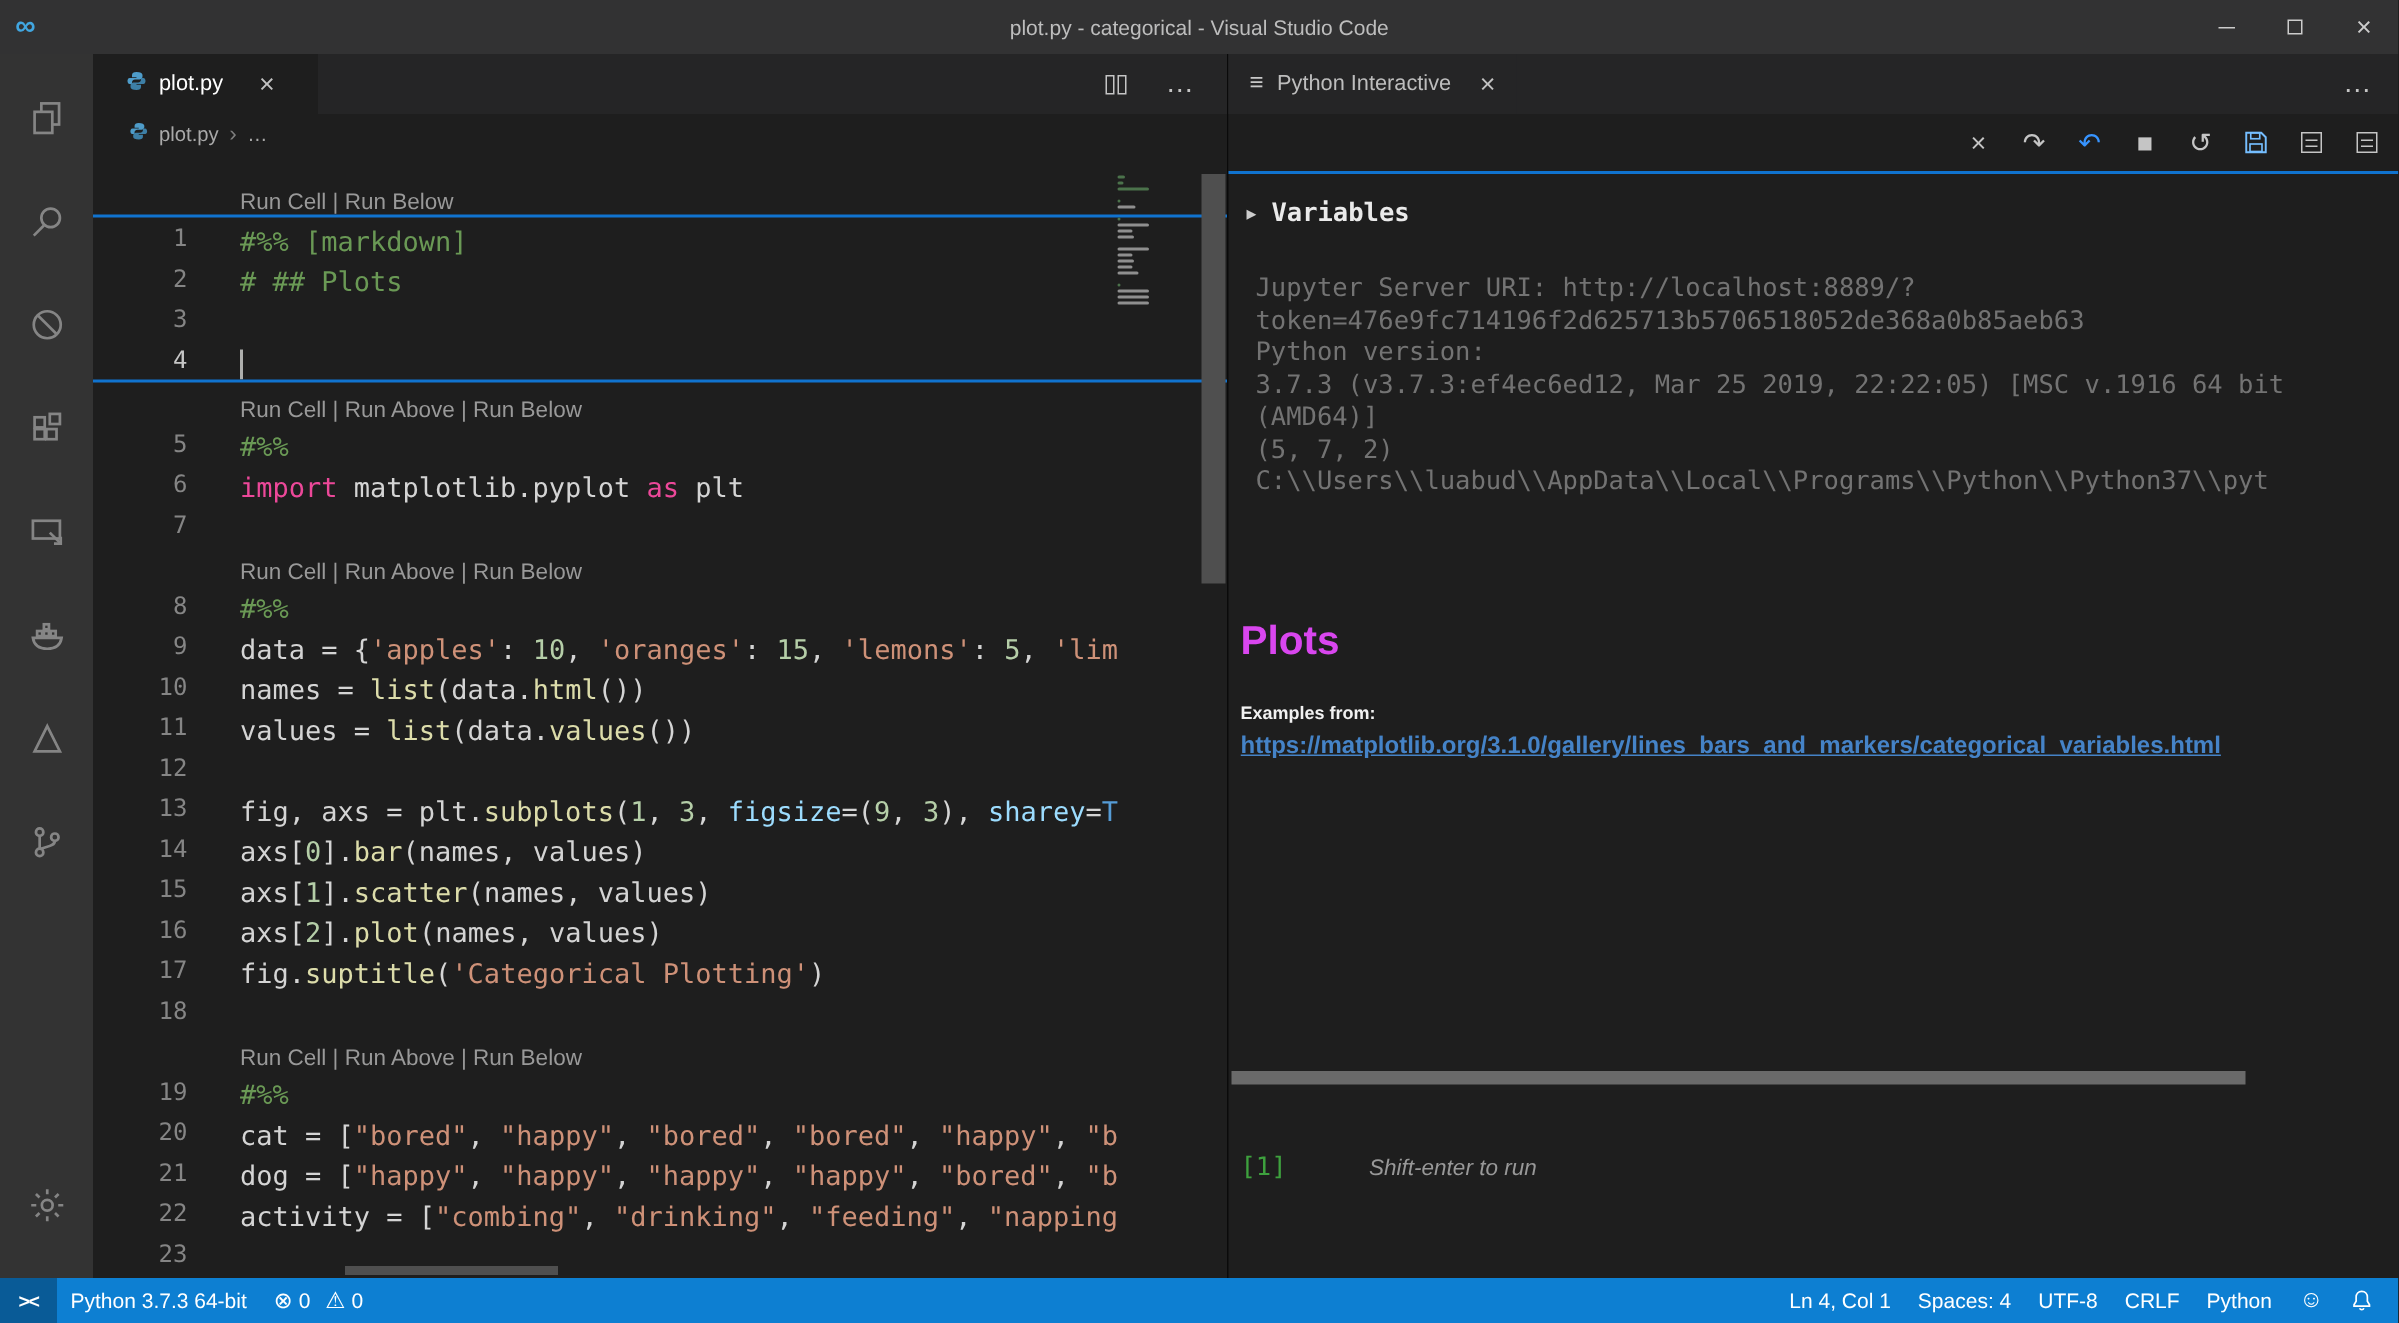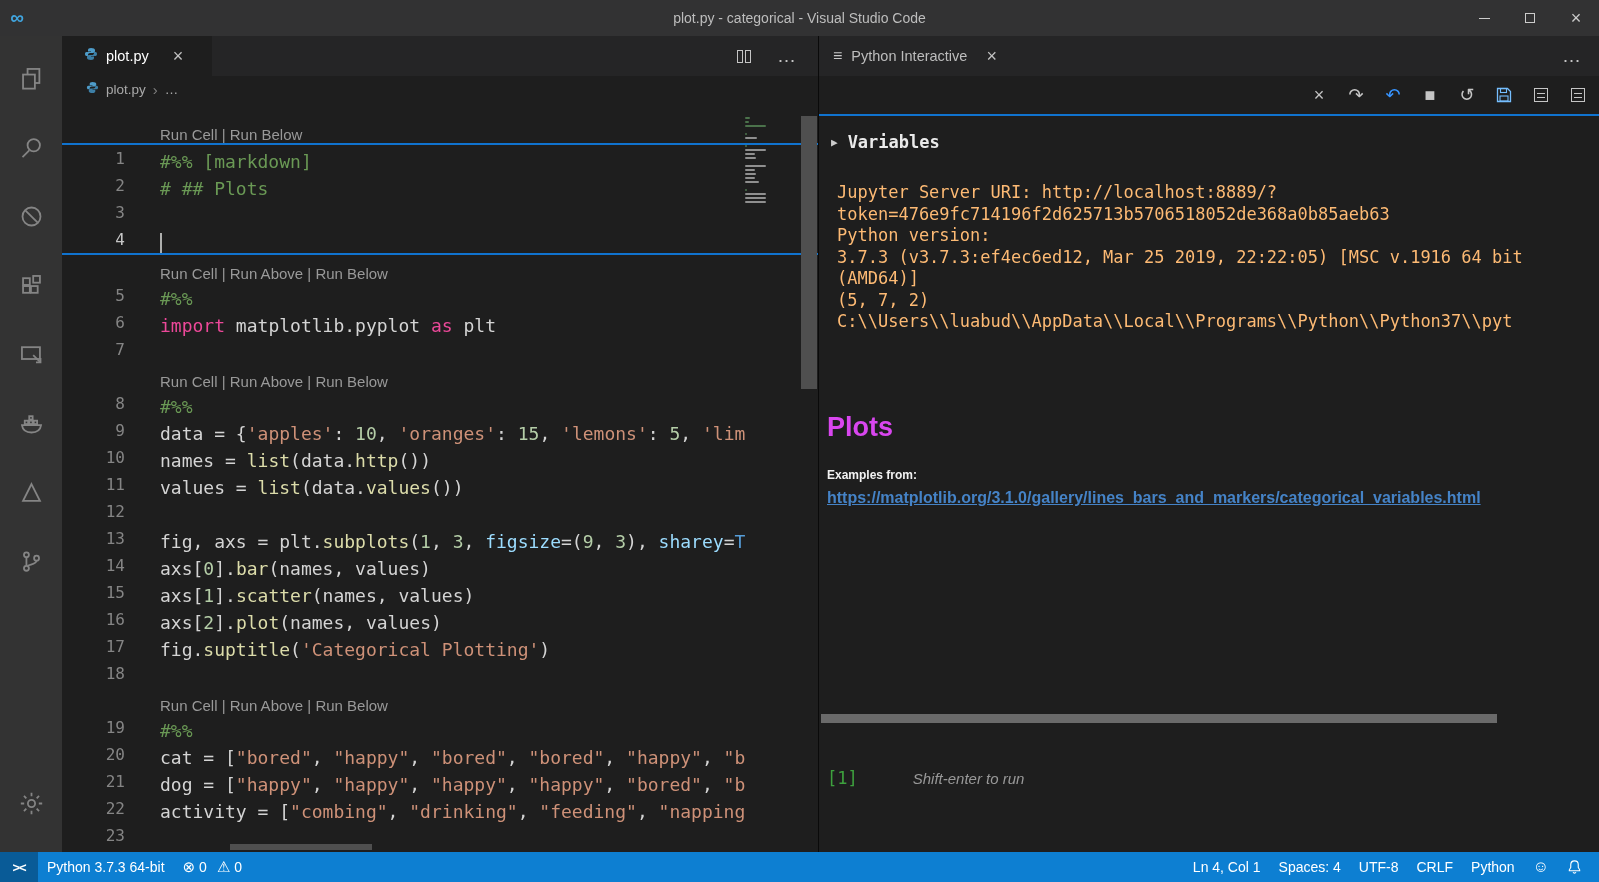--- a/index.html
+++ b/index.html
@@ -79,21 +79,21 @@
   .ptb-icon.blue{color:#3794ff;}
   .fold-icon{width:14px;height:14px;border:1px solid #c5c5c5;position:relative;}
   .fold-icon::before{content:"";position:absolute;left:2px;right:2px;top:4px;height:1px;background:#c5c5c5;}
   .fold-icon::after{content:"";position:absolute;left:2px;right:2px;top:8px;height:1px;background:#c5c5c5;}
 
   .panel-content{position:relative;flex:1;overflow:hidden;}
   .variables-header{position:absolute;top:16px;left:12px;display:flex;align-items:center;gap:10px;
                     font-family:"DejaVu Sans Mono",monospace;font-size:17px;font-weight:bold;color:#eaeaea;}
   .var-chev{font-size:11px;color:#cccccc;}
   .output{position:absolute;top:66px;left:18px;right:0;font-family:"DejaVu Sans Mono",monospace;
-          font-size:17px;line-height:21.5px;color:#fdba74;white-space:pre;overflow:hidden;}
+          font-size:17px;line-height:21.5px;color:#737373;white-space:pre;overflow:hidden;}
   .plots-heading{position:absolute;top:296px;left:8px;font-size:27px;font-weight:bold;color:#d946ef;}
   .examples-label{position:absolute;top:352px;left:8px;font-size:12px;font-weight:bold;color:#f2f2f2;}
   .examples-link{position:absolute;top:373px;left:8px;right:2px;font-size:16px;font-weight:bold;
                  color:#4583c7;text-decoration:underline;white-space:nowrap;overflow:hidden;}
   .panel-hbar{position:absolute;top:598px;left:2px;width:676px;height:9px;background:#6a6a6a;}
   .prompt-row{position:absolute;top:652px;left:8px;display:flex;align-items:center;}
   .cell-num{font-family:"DejaVu Sans Mono",monospace;font-size:17px;color:#3ea13e;}
   .hint{margin-left:55px;font-size:15px;font-style:italic;color:#989898;}
 
   
@@ -253,21 +253,21 @@
             <div class="code-row"><div class="line-num">7</div><div class="line-code"></div></div>
             <div class="codelens-row">
               <span class="lens-link">Run Cell</span>
               <span class="lens-sep"> | </span>
               <span class="lens-link">Run Above</span>
               <span class="lens-sep"> | </span>
               <span class="lens-link">Run Below</span>
             </div>
             <div class="code-row"><div class="line-num">8</div><div class="line-code"><span class="tk-c">#%%</span></div></div>
             <div class="code-row"><div class="line-num">9</div><div class="line-code"><span class="tk-p">data = {</span><span class="tk-s">'apples'</span><span class="tk-p">: </span><span class="tk-n2">10</span><span class="tk-p">, </span><span class="tk-s">'oranges'</span><span class="tk-p">: </span><span class="tk-n2">15</span><span class="tk-p">, </span><span class="tk-s">'lemons'</span><span class="tk-p">: </span><span class="tk-n2">5</span><span class="tk-p">, </span><span class="tk-s">'lim</span></div></div>
-            <div class="code-row"><div class="line-num">10</div><div class="line-code"><span class="tk-p">names = </span><span class="tk-f">list</span><span class="tk-p">(data.</span><span class="tk-f">http</span><span class="tk-p">())</span></div></div>
+            <div class="code-row"><div class="line-num">10</div><div class="line-code"><span class="tk-p">names = </span><span class="tk-f">list</span><span class="tk-p">(data.</span><span class="tk-f">html</span><span class="tk-p">())</span></div></div>
             <div class="code-row"><div class="line-num">11</div><div class="line-code"><span class="tk-p">values = </span><span class="tk-f">list</span><span class="tk-p">(data.</span><span class="tk-f">values</span><span class="tk-p">())</span></div></div>
             <div class="code-row"><div class="line-num">12</div><div class="line-code"></div></div>
             <div class="code-row"><div class="line-num">13</div><div class="line-code"><span class="tk-p">fig, axs = plt.</span><span class="tk-f">subplots</span><span class="tk-p">(</span><span class="tk-n2">1</span><span class="tk-p">, </span><span class="tk-n2">3</span><span class="tk-p">, </span><span class="tk-pb">figsize</span><span class="tk-p">=(</span><span class="tk-n2">9</span><span class="tk-p">, </span><span class="tk-n2">3</span><span class="tk-p">), </span><span class="tk-pb">sharey</span><span class="tk-p">=</span><span class="tk-kb">T</span></div></div>
             <div class="code-row"><div class="line-num">14</div><div class="line-code"><span class="tk-p">axs[</span><span class="tk-n2">0</span><span class="tk-p">].</span><span class="tk-f">bar</span><span class="tk-p">(names, values)</span></div></div>
             <div class="code-row"><div class="line-num">15</div><div class="line-code"><span class="tk-p">axs[</span><span class="tk-n2">1</span><span class="tk-p">].</span><span class="tk-f">scatter</span><span class="tk-p">(names, values)</span></div></div>
             <div class="code-row"><div class="line-num">16</div><div class="line-code"><span class="tk-p">axs[</span><span class="tk-n2">2</span><span class="tk-p">].</span><span class="tk-f">plot</span><span class="tk-p">(names, values)</span></div></div>
             <div class="code-row"><div class="line-num">17</div><div class="line-code"><span class="tk-p">fig.</span><span class="tk-f">suptitle</span><span class="tk-p">(</span><span class="tk-s">'Categorical Plotting'</span><span class="tk-p">)</span></div></div>
             <div class="code-row"><div class="line-num">18</div><div class="line-code"></div></div>
             <div class="codelens-row">
               <span class="lens-link">Run Cell</span>

